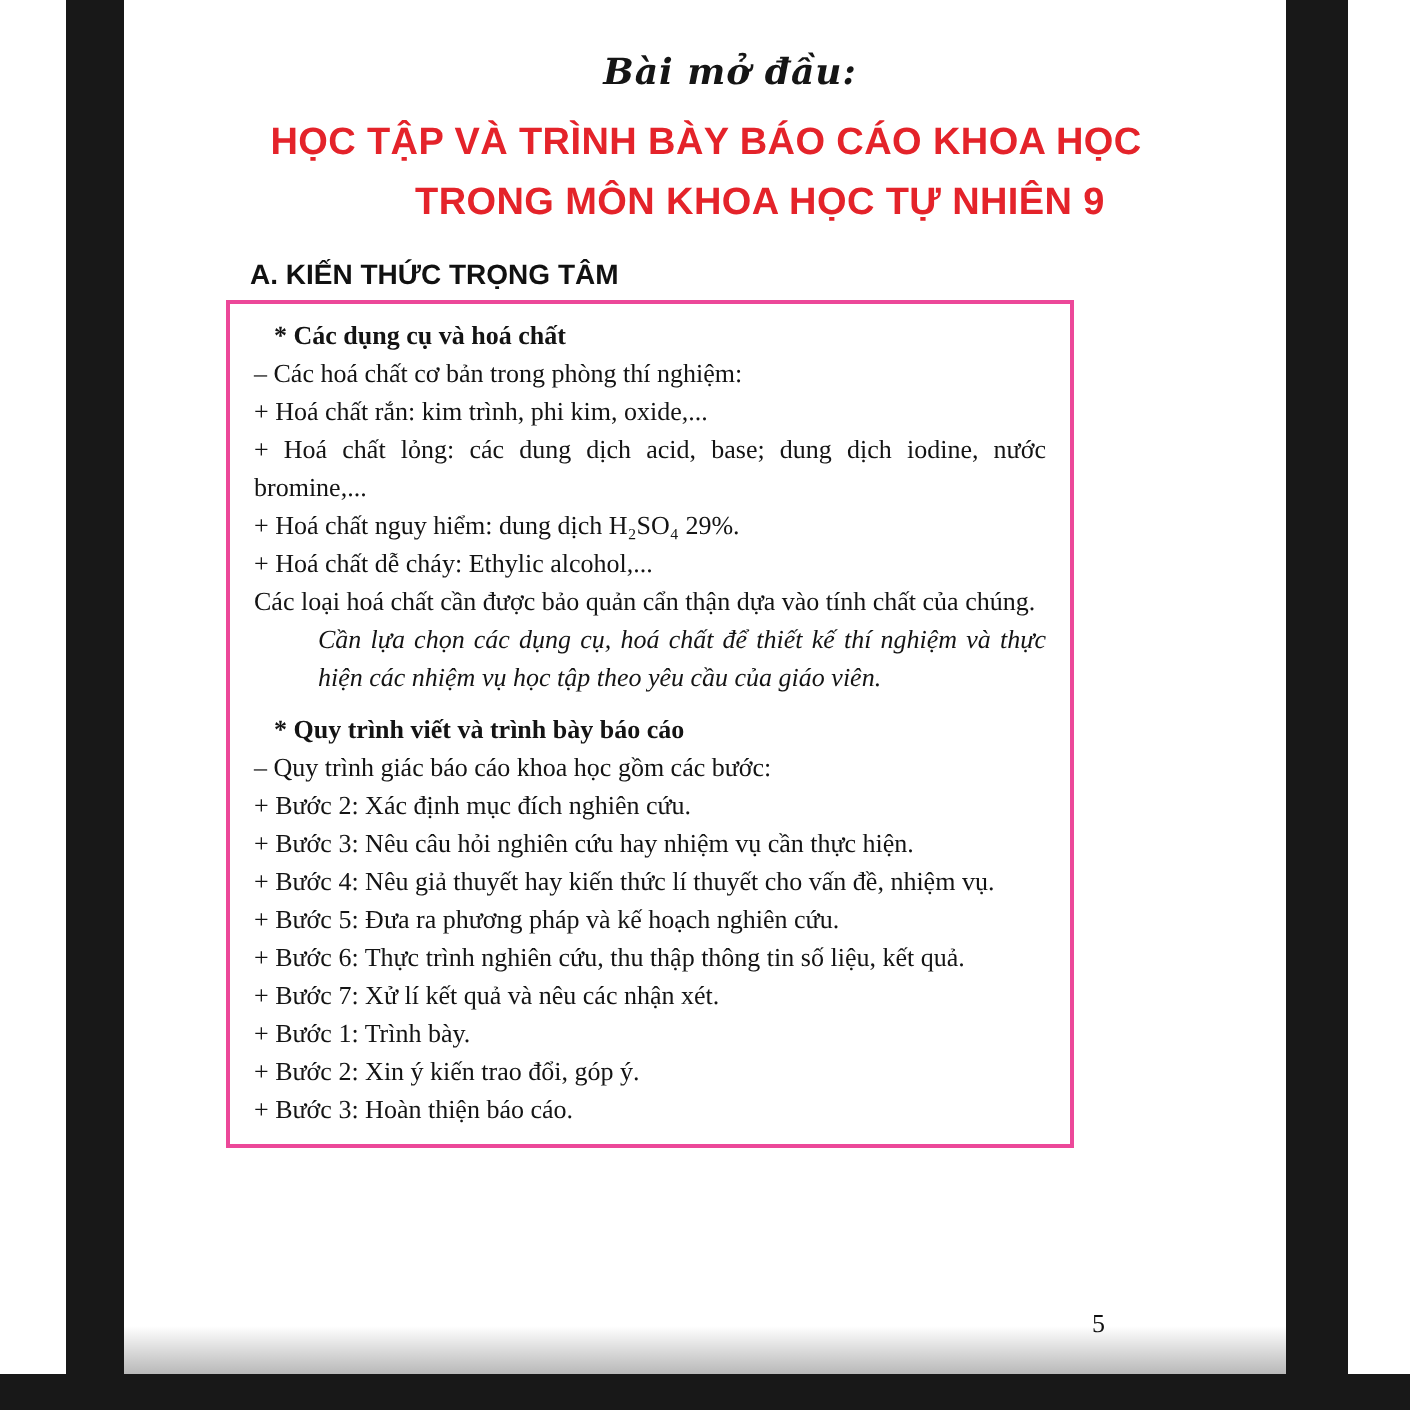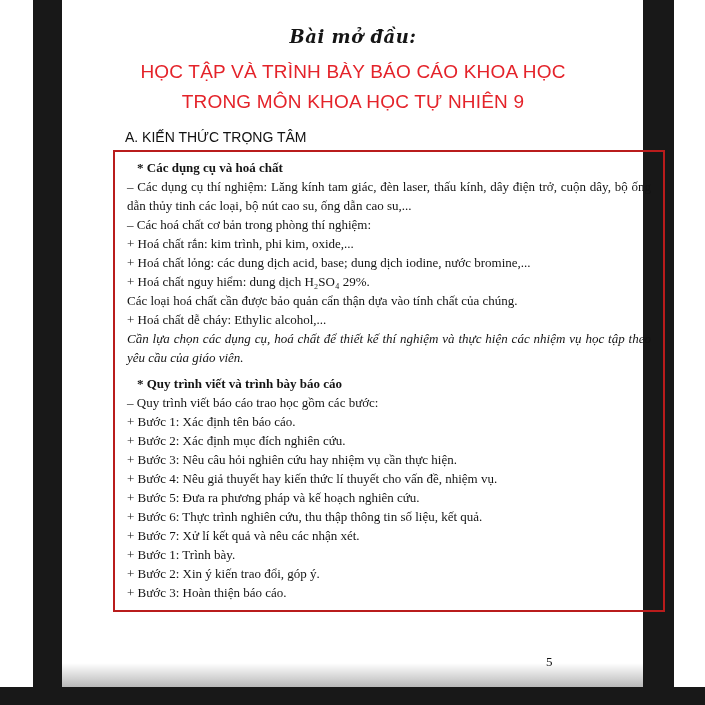--- a/index.html
+++ b/index.html
@@ -11,76 +11,74 @@
   .backdrop-left   { left:33px;  top:0; width:29px;  height:705px; }
   .backdrop-right  { left:643px; top:0; width:31px;  height:705px; }
   .backdrop-bottom { left:0;     top:687px; width:705px; height:18px; }
   .page-shadow {
     position:absolute; left:62px; top:663px; width:581px; height:24px;
     background:linear-gradient(to bottom, rgba(0,0,0,0) 0%, rgba(0,0,0,0.28) 100%);
   }
   .script-title {
     position:absolute; left:62px; top:26px; width:582px; text-align:center;
     font-family:"DejaVu Serif",serif; font-style:italic; font-weight:bold;
-    font-size:18px; letter-spacing:0.5px; color:#151515;
+    font-size:18px; letter-spacing:0.5px; color:#151515;padding-left:12px;
   }
   .main-heading {
     position:absolute; left:62px; width:582px; text-align:center;
     font-family:"Liberation Sans","DejaVu Sans",sans-serif;
-    font-weight:normal; font-size:19px; letter-spacing:0.2px;
+    font-weight:bold; font-size:19px; letter-spacing:0.2px;
   }
   .main-heading.line1 { top:61px; }
   .main-heading.line2 { top:91px; }
   .section-heading {
     position:absolute; left:125px; top:129px;
     font-family:"Liberation Sans","DejaVu Sans",sans-serif;
-    font-weight:normal; font-size:14px; color:#111;
+    font-weight:bold; font-size:14px; color:#111;
   }
   .content-box {
-    position:absolute; left:113px; top:150px; width:552px;
-    box-sizing:border-box; border:2px solid #b91c1c;
+    position:absolute; left:113px; top:150px; width:424px;
+    box-sizing:border-box; border:2px solid #ec4899;
     padding:6px 12px 8px 12px;
     font-size:13px; line-height:19px; color:#141414;
   }
   .box-title { font-weight:bold; padding-left:10px; }
   .box-title.gap { margin-top:7px; }
   .box-line { text-align:justify; }
-  .box-line.italic { font-style:italic; }
+  .box-line.italic { font-style:italic;margin-left:32px; }
   .page-number {
     position:absolute; left:546px; top:654px;
     font-size:13px; color:#111;
   }
 </style>
 </head>
 <body>
 
 <div class="canvas">
   <div class="backdrop backdrop-left"></div>
   <div class="backdrop backdrop-right"></div>
   <div class="backdrop backdrop-bottom"></div>
   <div class="page-shadow"></div>
 
   <div class="script-title">Bài mở đầu:</div>
   <div class="main-heading line1" style="color: rgb(228, 35, 42);">HỌC TẬP VÀ TRÌNH BÀY BÁO CÁO KHOA HỌC</div>
-  <div class="main-heading line2" style="color: rgb(228, 35, 42);">TRONG MÔN KHOA HỌC TỰ NHIÊN 9</div>
+  <div class="main-heading line2" style="color: rgb(228, 35, 42); padding-left: 27px;">TRONG MÔN KHOA HỌC TỰ NHIÊN 9</div>
   <div class="section-heading">A. KIẾN THỨC TRỌNG TÂM</div>
 
   <div class="content-box" id="content-box">
       <div class="box-title">* Các dụng cụ và hoá chất</div>
-      <div class="box-line">– Các dụng cụ thí nghiệm: Lăng kính tam giác, đèn laser, thấu kính, dây điện trở, cuộn dây, bộ ống dẫn thủy tinh các loại, bộ nút cao su, ống dẫn cao su,...</div>
       <div class="box-line">– Các hoá chất cơ bản trong phòng thí nghiệm:</div>
       <div class="box-line">+ Hoá chất rắn: kim trình, phi kim, oxide,...</div>
       <div class="box-line">+ Hoá chất lỏng: các dung dịch acid, base; dung dịch iodine, nước bromine,...</div>
       <div class="box-line">+ Hoá chất nguy hiểm: dung dịch H₂SO₄ 29%.</div>
+      <div class="box-line">+ Hoá chất dễ cháy: Ethylic alcohol,...</div>
       <div class="box-line">Các loại hoá chất cần được bảo quản cẩn thận dựa vào tính chất của chúng.</div>
-      <div class="box-line">+ Hoá chất dễ cháy: Ethylic alcohol,...</div>
       <div class="box-line italic">Cần lựa chọn các dụng cụ, hoá chất để thiết kế thí nghiệm và thực hiện các nhiệm vụ học tập theo yêu cầu của giáo viên.</div>
       <div class="box-title gap">* Quy trình viết và trình bày báo cáo</div>
-      <div class="box-line">– Quy trình viết báo cáo trao học gồm các bước:</div>
-      <div class="box-line">+ Bước 1: Xác định tên báo cáo.</div>
+      <div class="box-line">– Quy trình giác báo cáo khoa học gồm các bước:</div>
       <div class="box-line">+ Bước 2: Xác định mục đích nghiên cứu.</div>
       <div class="box-line">+ Bước 3: Nêu câu hỏi nghiên cứu hay nhiệm vụ cần thực hiện.</div>
       <div class="box-line">+ Bước 4: Nêu giả thuyết hay kiến thức lí thuyết cho vấn đề, nhiệm vụ.</div>
       <div class="box-line">+ Bước 5: Đưa ra phương pháp và kế hoạch nghiên cứu.</div>
       <div class="box-line">+ Bước 6: Thực trình nghiên cứu, thu thập thông tin số liệu, kết quả.</div>
       <div class="box-line">+ Bước 7: Xử lí kết quả và nêu các nhận xét.</div>
       <div class="box-line">+ Bước 1: Trình bày.</div>
       <div class="box-line">+ Bước 2: Xin ý kiến trao đổi, góp ý.</div>
       <div class="box-line">+ Bước 3: Hoàn thiện báo cáo.</div>
     </div>

